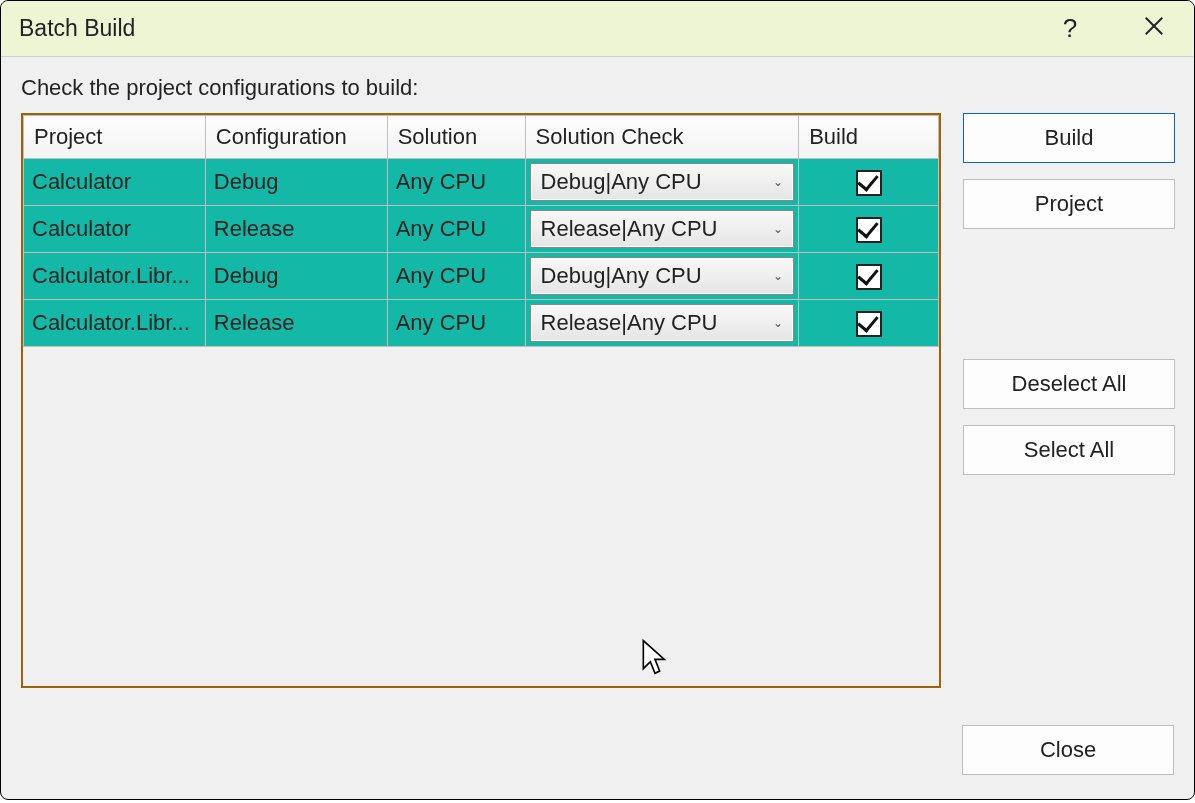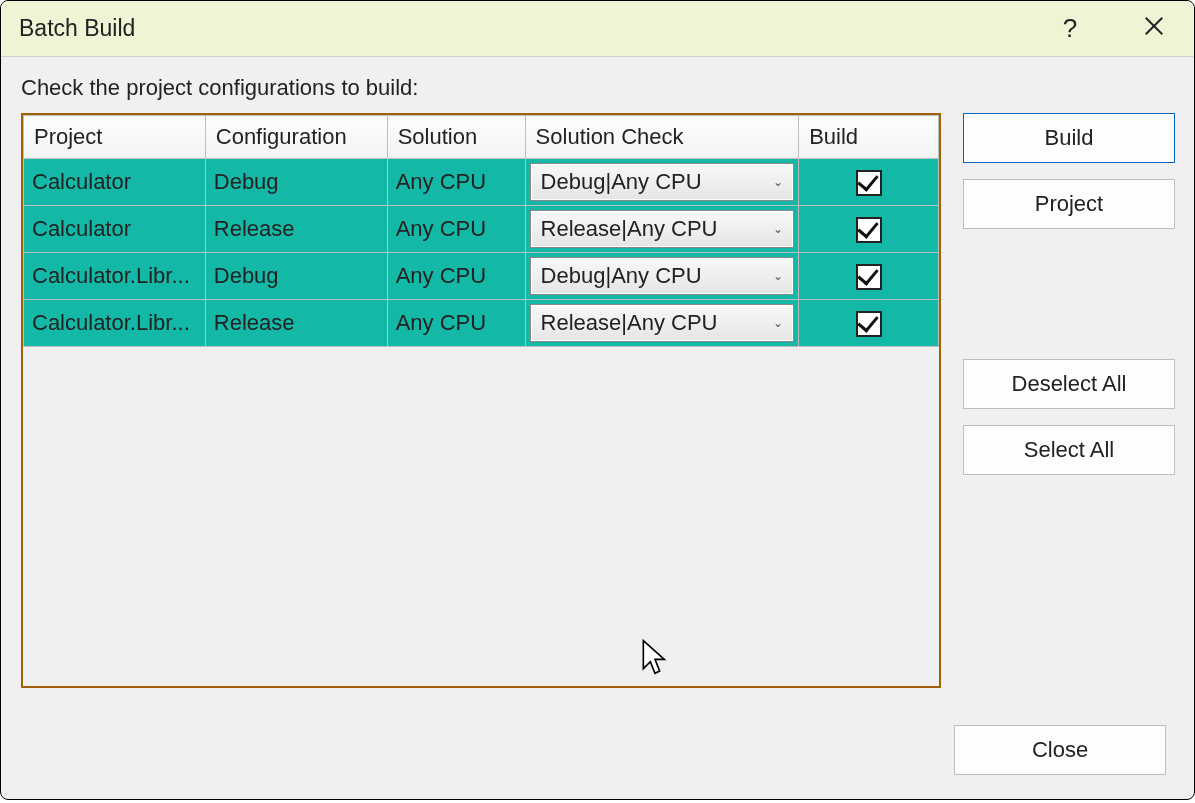--- a/index.html
+++ b/index.html
@@ -175,21 +175,21 @@
       justify-content: center;
     }
     .btn.primary {
       border: 1.5px solid #0a63c2;
     }
     .btn-group-gap {
       height: 98px;
     }
     .close-row {
       position: absolute;
-      right: 28px;
+      right: 20px;
       bottom: 24px;
       width: 212px;
     }
     .cursor-icon {
       position: absolute;
       left: 640px;
       top: 580px;
       pointer-events: none;
     }
     .cursor-icon svg {

